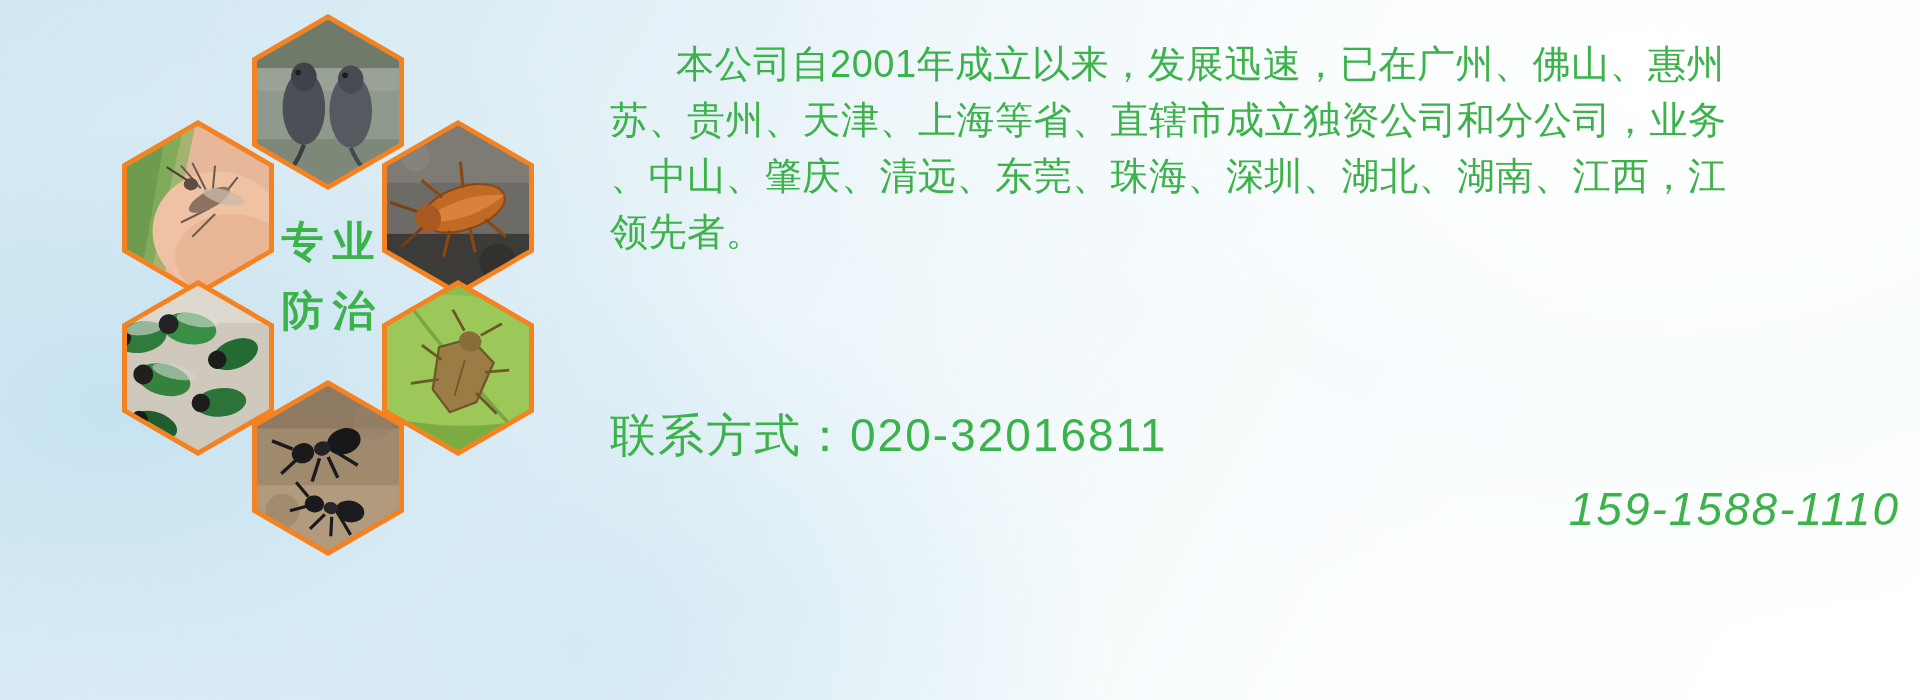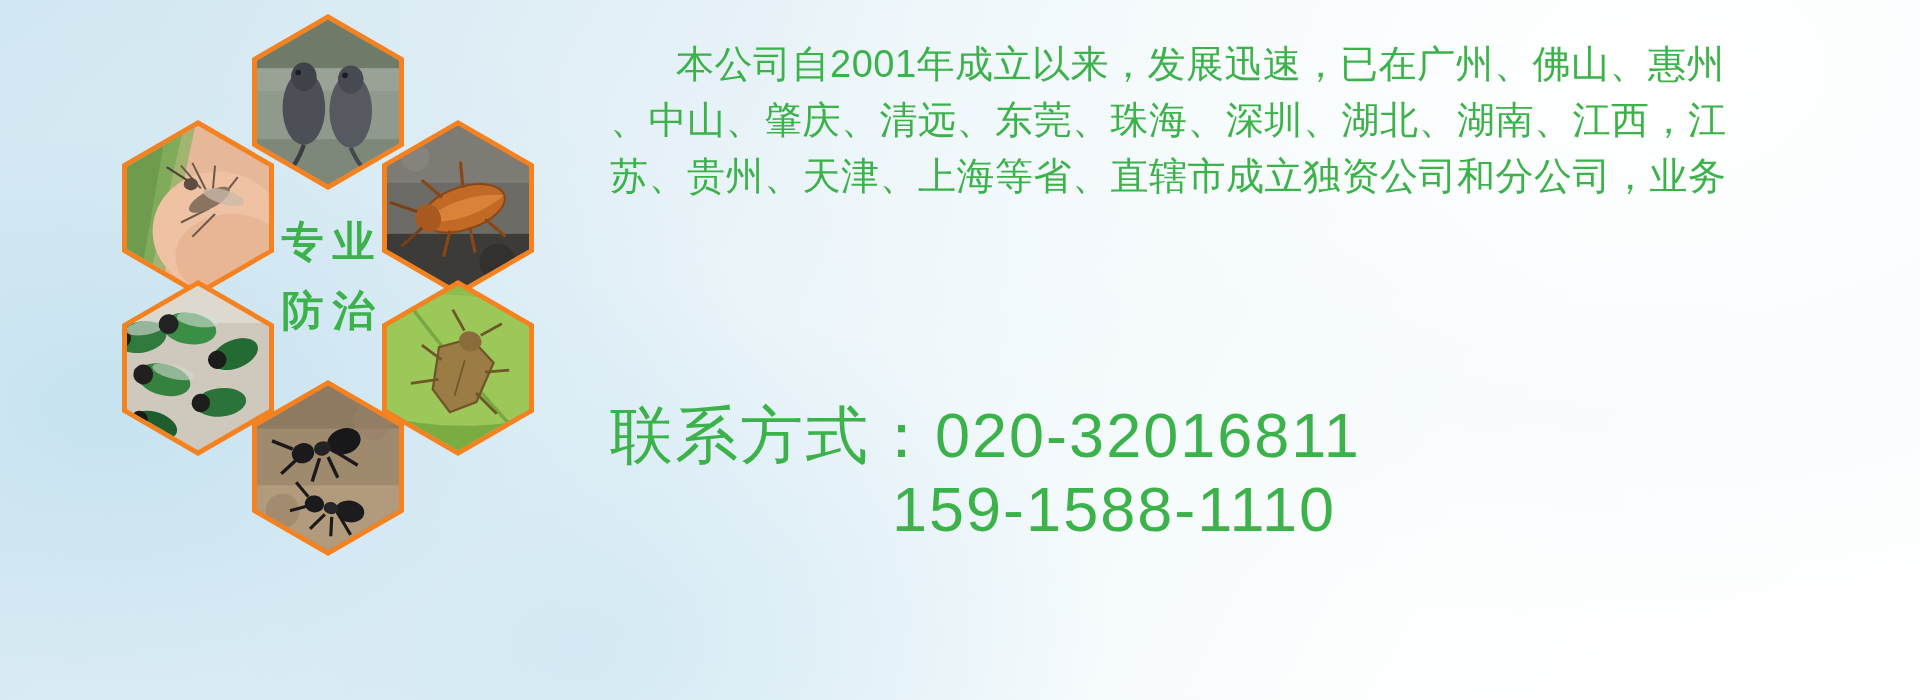--- a/index.html
+++ b/index.html
@@ -97,29 +97,30 @@
   #intro-paragraph p.first { text-indent: 66px; }
 
   #contact-block {
     position: absolute;
     left: 610px;
     top: 398px;
     width: 1290px;
   }
   .contact-line {
     color: #3cb24a;
-    font-size: 63px;
+    font-size: 46px;
     font-weight: 500;
     line-height: 74px;
     letter-spacing: 2px;
     white-space: nowrap;
   }
   .contact-line.second {
-    text-align: left;
+    text-align: right;
     padding-left: 282px;
+    font-style: italic;
   }
 
   
   .art svg { display: block; width: 100%; height: 100%; }
 </style>
 </head>
 <body>
 
 <div id="banner">
 
@@ -308,22 +309,23 @@
 
     <div id="hex-center">
       <div class="line">专业</div>
       <div class="line">防治</div>
     </div>
   </div>
 
   <div id="copy-block">
     <div id="intro-paragraph">
       <p class="first">本公司自2001年成立以来，发展迅速，已在广州、佛山、惠州</p>
+      <p>苏、贵州、天津、上海等省、直辖市成立独资公司和分公司，业务</p>
       <p>、中山、肇庆、清远、东莞、珠海、深圳、湖北、湖南、江西，江</p>
-      <p>苏、贵州、天津、上海等省、直辖市成立独资公司和分公司，业务</p>
+      <p>领先者。</p>
     </div>
   </div>
 
   <div id="contact-block">
     <div class="contact-line first">联系方式：020-32016811</div>
     <div class="contact-line second">159-1588-1110</div>
   </div>
 
 </div>
 

